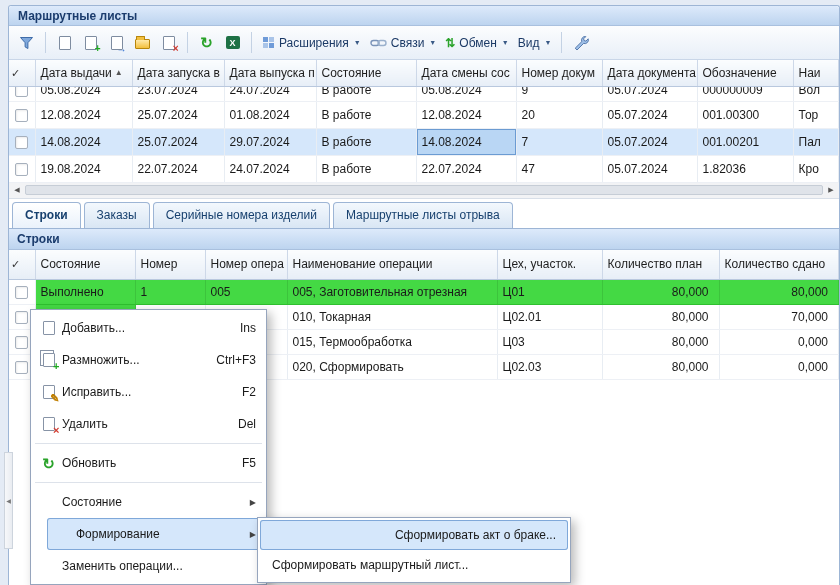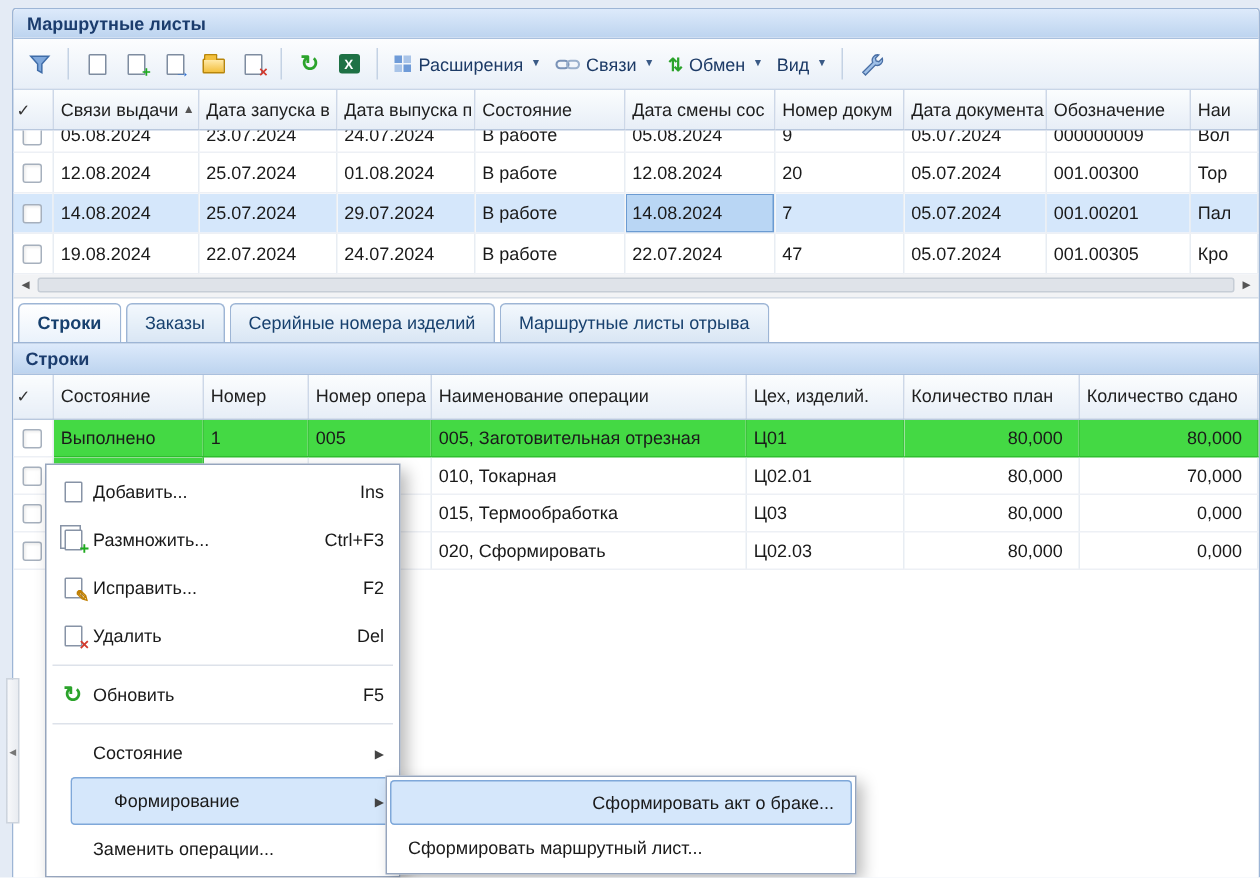--- a/index.html
+++ b/index.html
@@ -156,21 +156,21 @@
             <col style="width:100px">
             <col style="width:100px">
             <col style="width:86px">
             <col style="width:95px">
             <col style="width:96px">
             <col>
         </colgroup>
         <thead>
           <tr>
             <th class="cbc"><span class="chk">✓</span></th>
-            <th><span>Связи выдачи</span><span class="sort">▲</span></th>
+            <th><span>Дата выдачи</span><span class="sort">▲</span></th>
             <th><span>Дата запуска в</span></th>
             <th><span>Дата выпуска п</span></th>
             <th><span>Состояние</span></th>
             <th><span>Дата смены сос</span></th>
             <th><span>Номер докум</span></th>
             <th><span>Дата документа</span></th>
             <th><span>Обозначение</span></th>
             <th><span>Наи</span></th>
           </tr>
         </thead>
@@ -233,21 +233,21 @@
           </tr>
           <tr>
             <td class="cbc"><span class="cb"></span></td>
             <td><span>19.08.2024</span></td>
             <td><span>22.07.2024</span></td>
             <td><span>24.07.2024</span></td>
             <td><span>В работе</span></td>
             <td><span>22.07.2024</span></td>
             <td><span>47</span></td>
             <td><span>05.07.2024</span></td>
-            <td><span>001.00305</span></td>
+            <td><span>1.82036</span></td>
             <td><span>Кро</span></td>
           </tr>
         </tbody>
       </table>
     </div>
 
     <div class="hscroll">
       <span class="sarr">◀</span>
       <span class="sthumb"></span>
       <span class="sarr right">▶</span>
@@ -276,21 +276,21 @@
             <col style="width:117px">
             <col>
         </colgroup>
         <thead>
           <tr>
             <th class="cbc"><span class="chk">✓</span></th>
             <th><span>Состояние</span></th>
             <th><span>Номер</span></th>
             <th><span>Номер опера</span></th>
             <th><span>Наименование операции</span></th>
-            <th><span>Цех, изделий.</span></th>
+            <th><span>Цех, участок.</span></th>
             <th><span>Количество план</span></th>
             <th><span>Количество сдано</span></th>
           </tr>
         </thead>
         <tbody>
           <tr>
             <td class="cbc"><span class="cb"></span></td>
             <td class="g"><span>Выполнено</span></td>
             <td class="g"><span>1</span></td>
             <td class="g"><span>005</span></td>

